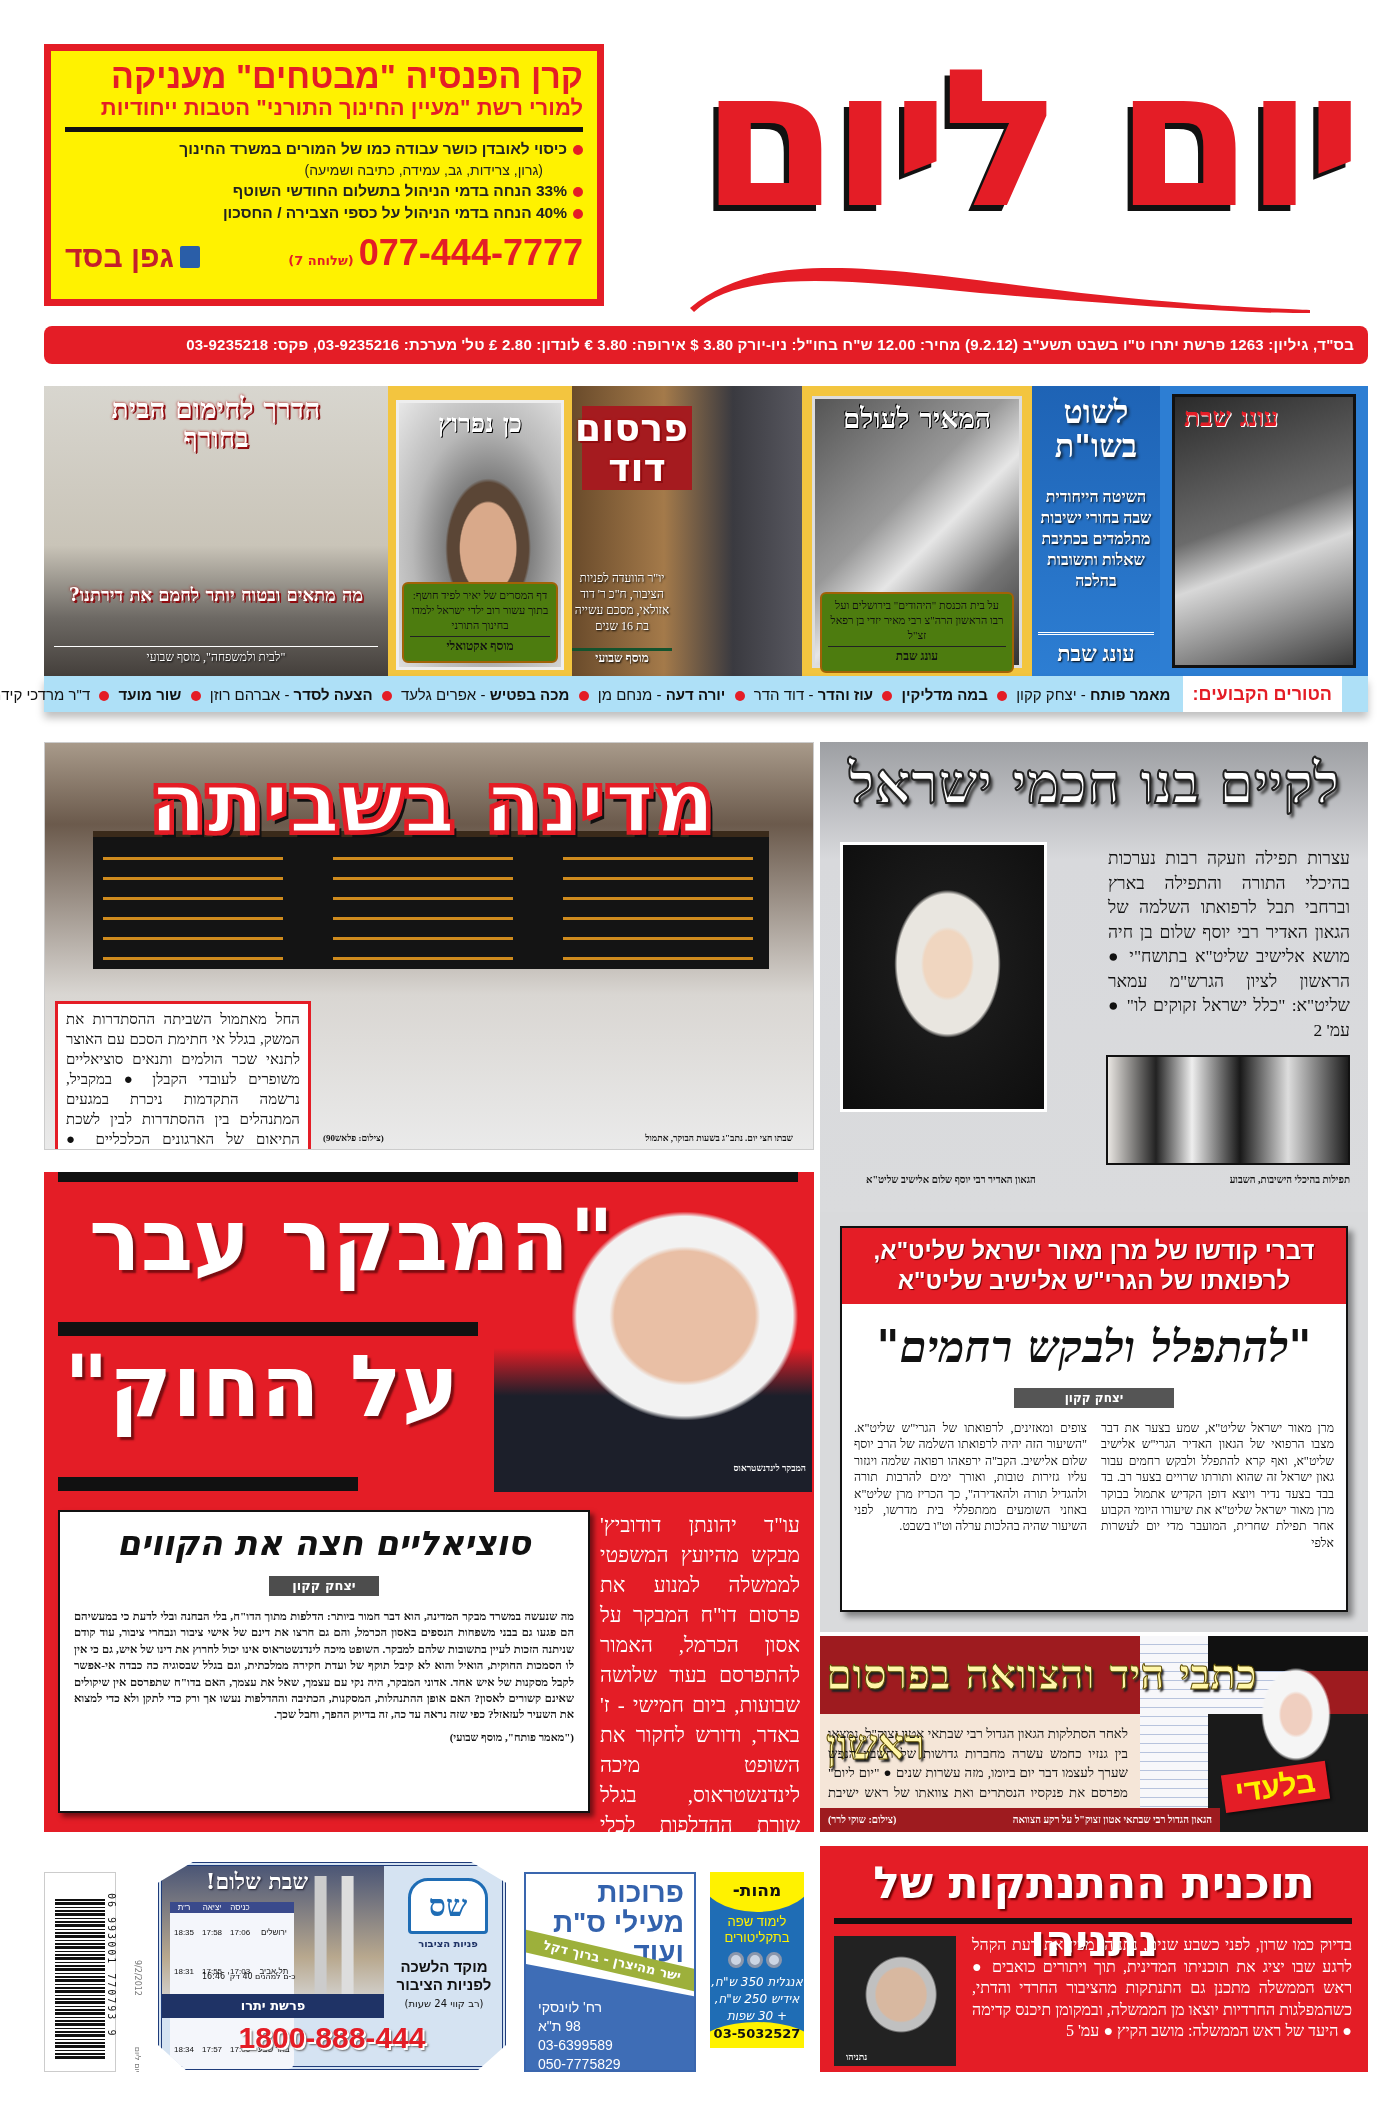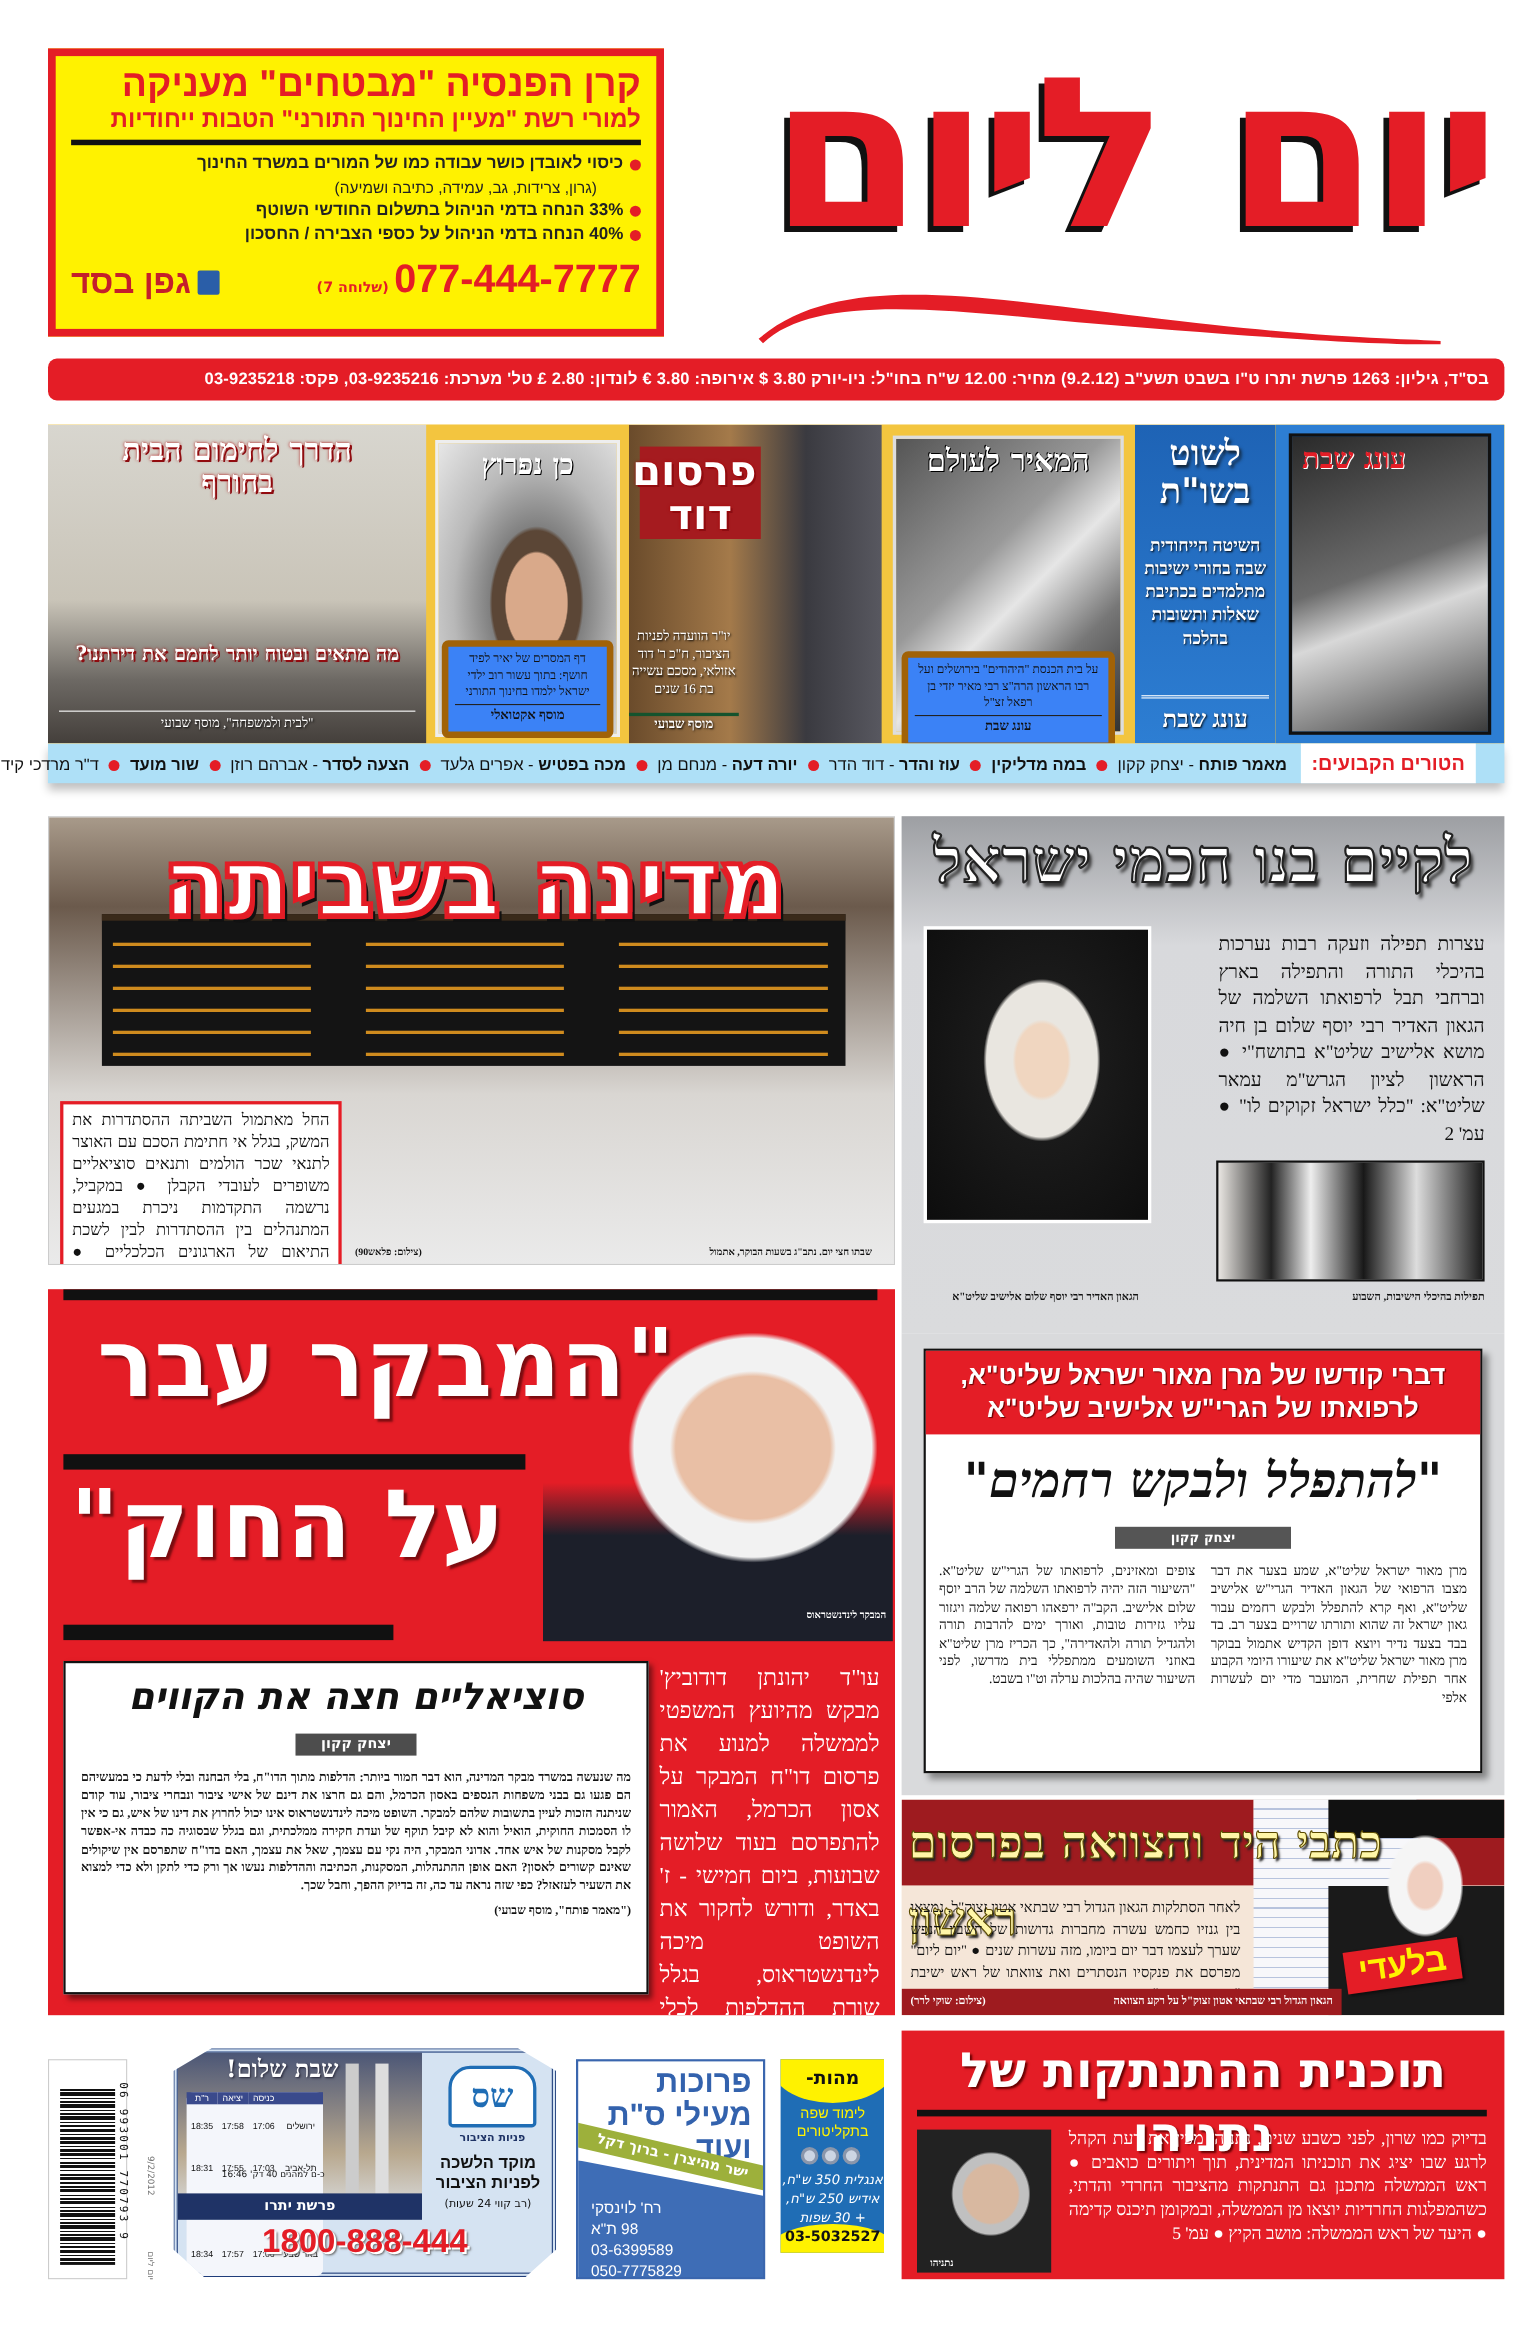--- a/index.html
+++ b/index.html
@@ -27,21 +27,21 @@
 #supp{left:44px;top:386px;width:1324px;height:290px;background:#f3c53f;overflow:hidden}
 .panel{position:absolute;top:0;height:290px;overflow:hidden}
 .panel .ph{position:absolute;inset:0}
 .ph-room{background:linear-gradient(180deg,#d8d6cf 0%,#c9c4b8 55%,#6d6964 80%,#443f3b 100%)}
 .ph-boy{background:radial-gradient(ellipse at 55% 55%,#d9a98a 0 22%,#5b4636 23% 32%,#808080 34%,#b8b8b8 60%,#e7e7e7 100%)}
 .ph-man{background:linear-gradient(90deg,#6a4b2b 0%,#a47a4a 40%,#3a3a40 70%,#585860 100%)}
 .ph-bw{background:linear-gradient(135deg,#555 0%,#999 40%,#e6e6e6 55%,#777 75%,#333 100%);filter:grayscale(1)}
 .ph-blue{background:linear-gradient(180deg,#1e63b5,#2d7ed3)}
 .ph-mag{background:linear-gradient(160deg,#2a2a2a,#6b6b6b 45%,#d8d8d8 60%,#3b3b3b)}
 .ptitle{position:absolute;font-family:"DejaVu Serif",serif;font-weight:bold;color:#fff;text-shadow:0 0 3px #a00,2px 2px 0 #8a0f14;text-align:center;line-height:1.05}
-.pcap{position:absolute;background:#3b82f6;border:6px solid #a16207;border-radius:6px;font-family:"Liberation Serif",serif;font-size:11px;line-height:15px;text-align:center;padding:4px 6px}
+.pcap{position:absolute;background:#4d7c0f;border:2px solid #a16207;border-radius:6px;font-family:"Liberation Serif",serif;font-size:11px;line-height:15px;text-align:center;padding:4px 6px}
 .pcap .rule{border-top:1px solid #222;margin:3px 0;padding-top:2px;font-weight:bold;font-size:12px}
 .wtext{position:absolute;color:#fff;font-family:"Liberation Serif",serif;text-align:center;text-shadow:1px 1px 2px #000}
 #columns-bar{left:44px;top:676px;width:1324px;height:36px;background:#aee0f7;font-family:"Liberation Sans",sans-serif;font-size:15px;line-height:36px;white-space:nowrap;padding-right:26px;box-shadow:0 6px 8px rgba(0,0,0,.25)}
 #columns-bar .lbl{color:#e41d26;font-weight:bold;font-size:18px;background:#fff;padding:0 10px;margin-left:8px;display:inline-block}
 #columns-bar b{font-weight:bold}
 #columns-bar .dot{display:inline-block;width:10px;height:10px;border-radius:50%;background:#e41d26;margin:0 5px;vertical-align:middle}
 
 #strike{left:44px;top:742px;width:770px;height:408px;border:1px solid #ccc;overflow:hidden;background:linear-gradient(180deg,#a89a8a 0%,#6b5a4c 20%,#d9d6d2 62%,#eaeaea 100%)}
 #strike .board{position:absolute;left:48px;top:88px;width:676px;height:138px;background:#141414;border-top:6px solid #3a2a1a}
 #strike .board i{position:absolute;height:3px;background:#f0a020;opacity:.85}

